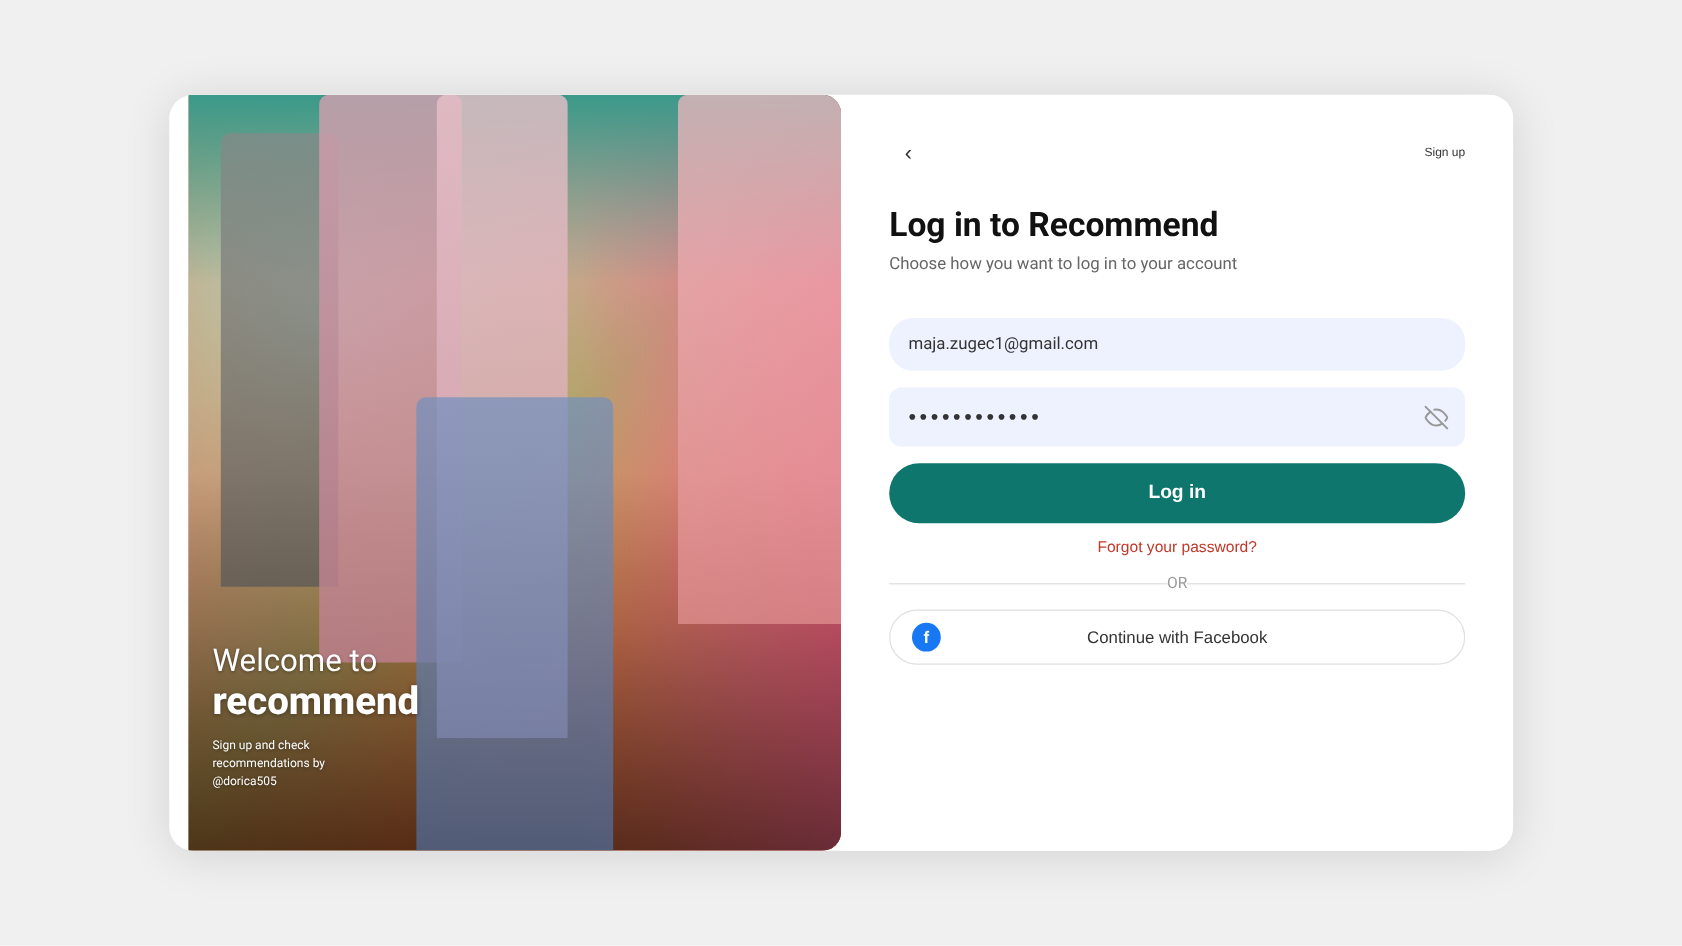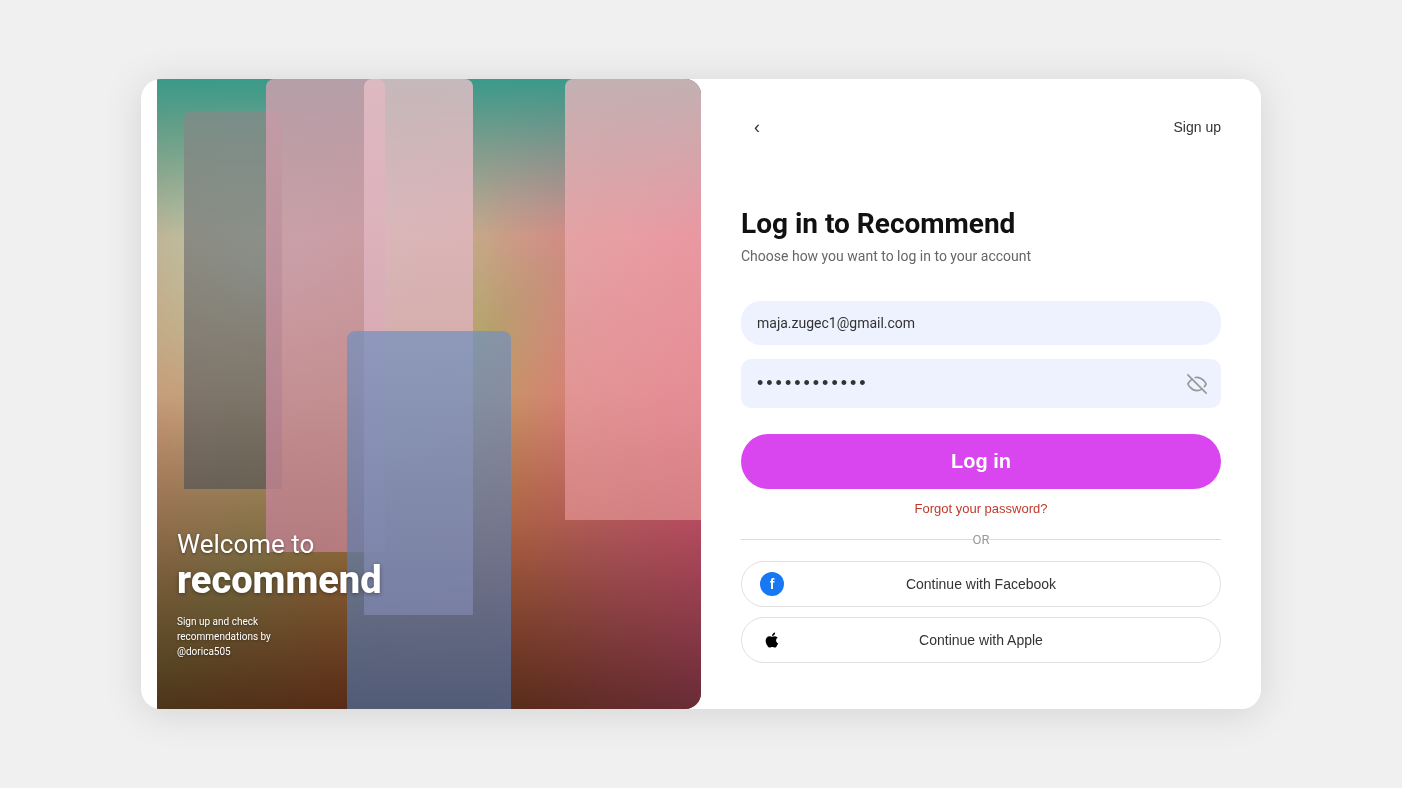--- a/index.html
+++ b/index.html
@@ -139,21 +139,21 @@
     }
 
     .left-overlay-text .welcome-to {
       font-size: 26px;
       font-weight: 400;
       line-height: 1.2;
       text-shadow: 0 1px 3px rgba(0,0,0,0.4);
     }
 
     .left-overlay-text .brand-name {
-      font-size: 38px;
+      font-size: 32px;
       font-weight: 800;
       line-height: 1.1;
       text-shadow: 0 1px 4px rgba(0,0,0,0.4);
     }
 
     .left-overlay-text .subtitle {
       font-size: 10px;
       font-weight: 400;
       margin-top: 12px;
       line-height: 1.5;
@@ -185,34 +185,33 @@
       cursor: pointer;
       display: flex;
       align-items: center;
       justify-content: center;
       font-size: 18px;
       color: #333;
       padding: 0;
     }
 
     .sign-up-link {
-      font-size: 14px;
+      font-size: 10px;
       color: #333;
       text-decoration: none;
       cursor: pointer;
       background: none;
       border: none;
     }
 
     .form-title {
       font-size: 28px;
       font-weight: 700;
       color: #111;
       margin-bottom: 8px;
-      margin-top: 36px;
     }
 
     .form-subtitle {
       font-size: 14px;
       color: #666;
       margin-bottom: 37px;
     }
 
     .email-display {
       background: #eef2ff;
@@ -252,28 +251,28 @@
       cursor: pointer;
       color: #999;
       font-size: 18px;
       display: flex;
       align-items: center;
     }
 
     .login-button {
       width: 100%;
       padding: 16px;
-      background: #d946ef;
+      background: #0f766e;
       color: #fff;
       border: none;
       border-radius: 50px;
-      font-size: 20px;
+      font-size: 16px;
       font-weight: 600;
       cursor: pointer;
-      margin-top: 20px;
+      margin-top: 8px;
       margin-bottom: 12px;
     }
 
     .forgot-password {
       font-size: 13px;
       color: #c0392b;
       cursor: pointer;
       background: none;
       border: none;
       margin-bottom: 16px;
@@ -414,25 +413,15 @@
     </div>
 
     <button class="social-button">
       <span class="social-icon">
         <span class="fb-icon">f</span>
       </span>
       <span>Continue with Facebook</span>
     </button>
 
 
-    <button class="social-button">
-      <span class="social-icon">
-        <span class="apple-icon">
-          <svg width="20" height="20" viewBox="0 0 24 24" fill="#000">
-            <path d="M17.05 20.28c-.98.95-2.05.8-3.08.35-1.09-.46-2.09-.48-3.24 0-1.44.62-2.2.44-3.06-.35C2.79 15.25 3.51 7.7 9.05 7.4c1.34.07 2.27.74 3.04.8 1.15-.23 2.25-.91 3.47-.78 1.47.17 2.57.75 3.28 1.88-3.02 1.76-2.31 5.62.57 6.72-.44 1.15-.99 2.27-2.36 4.26zM12.03 7.25c-.15-2.23 1.66-4.07 3.74-4.25.29 2.58-2.34 4.5-3.74 4.25z"></path>
-          </svg>
-        </span>
-      </span>
-      <span>Continue with Apple</span>
-    </button>
 
   </div>
 </div>
 
 </body></html>

